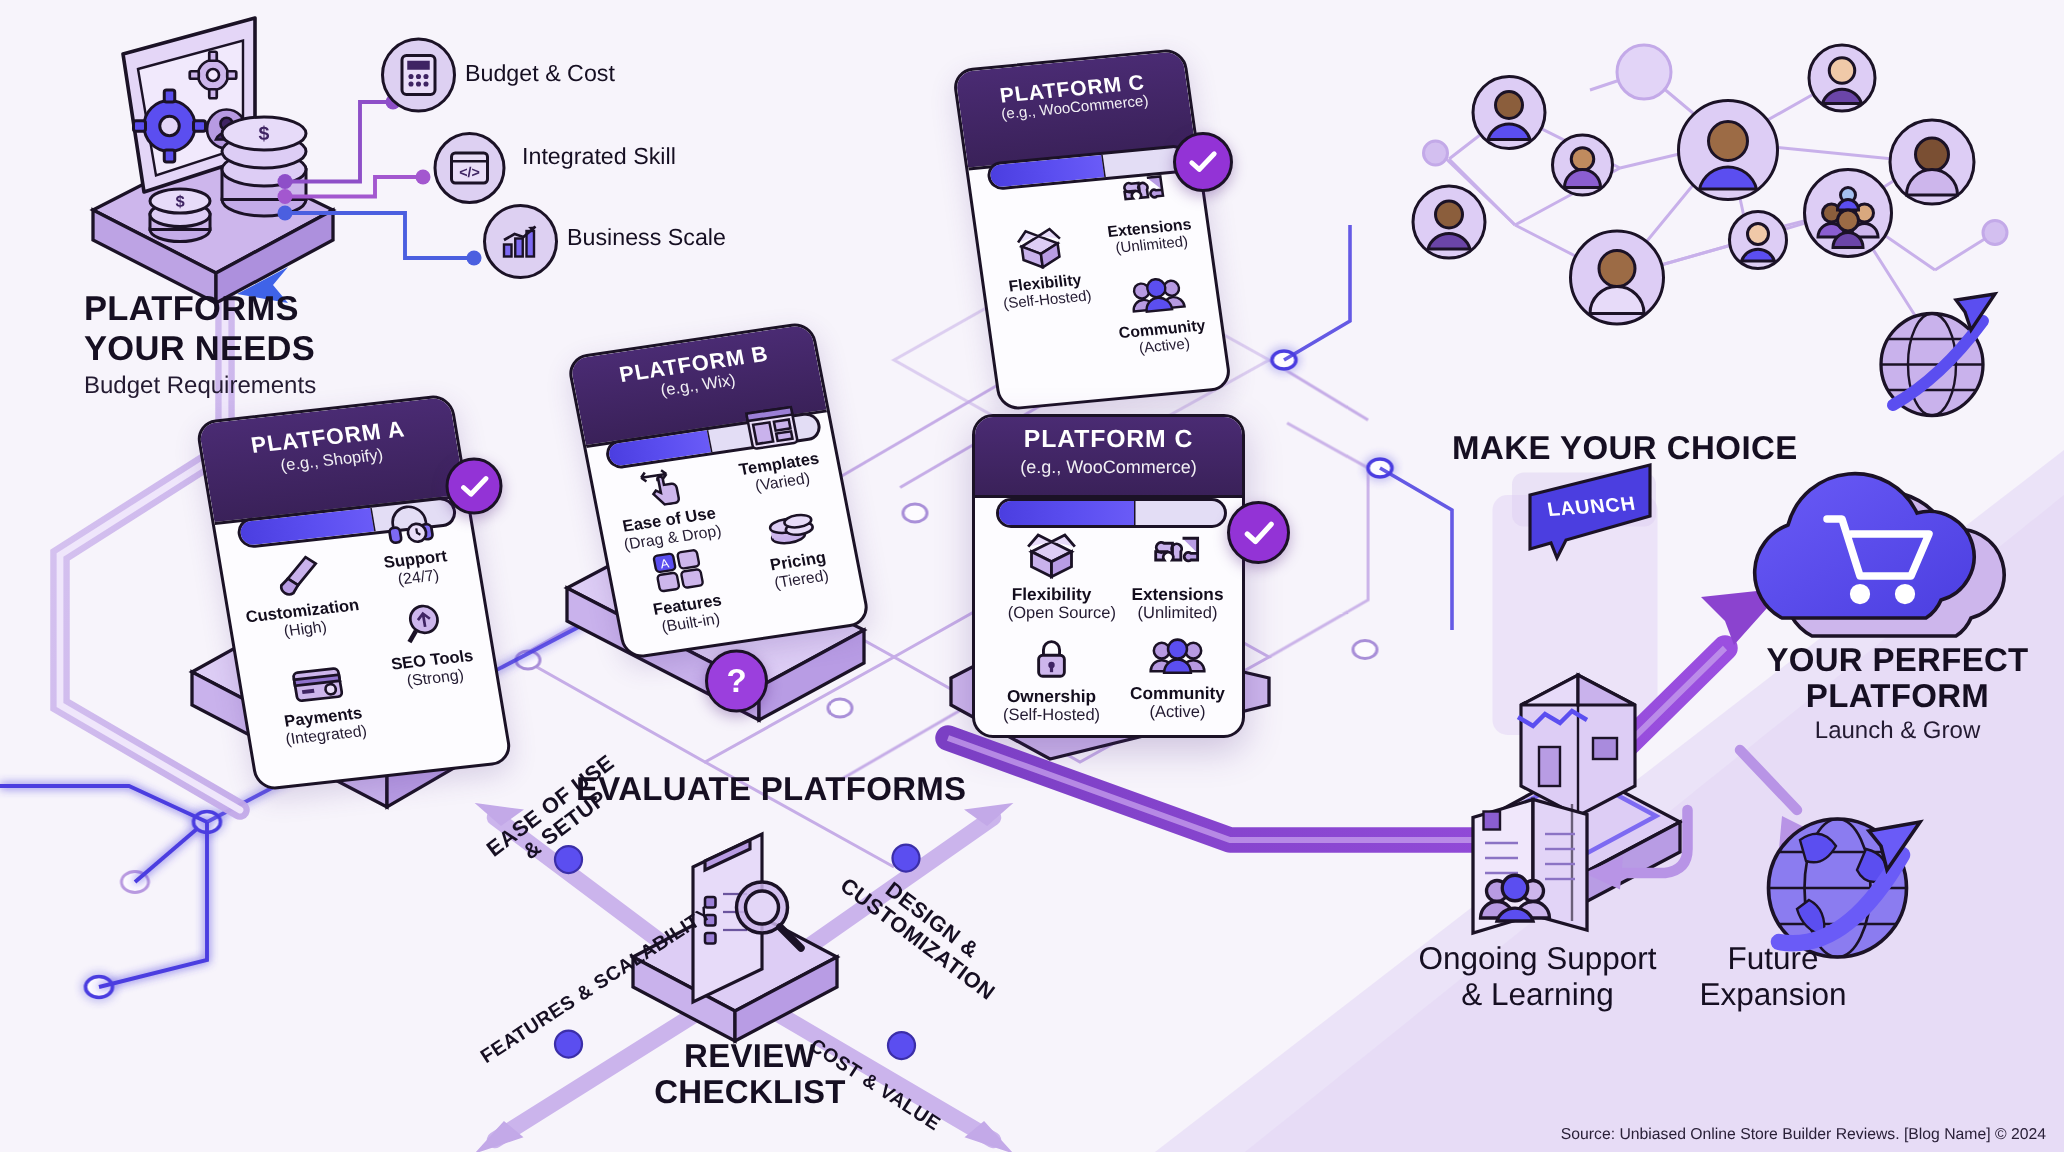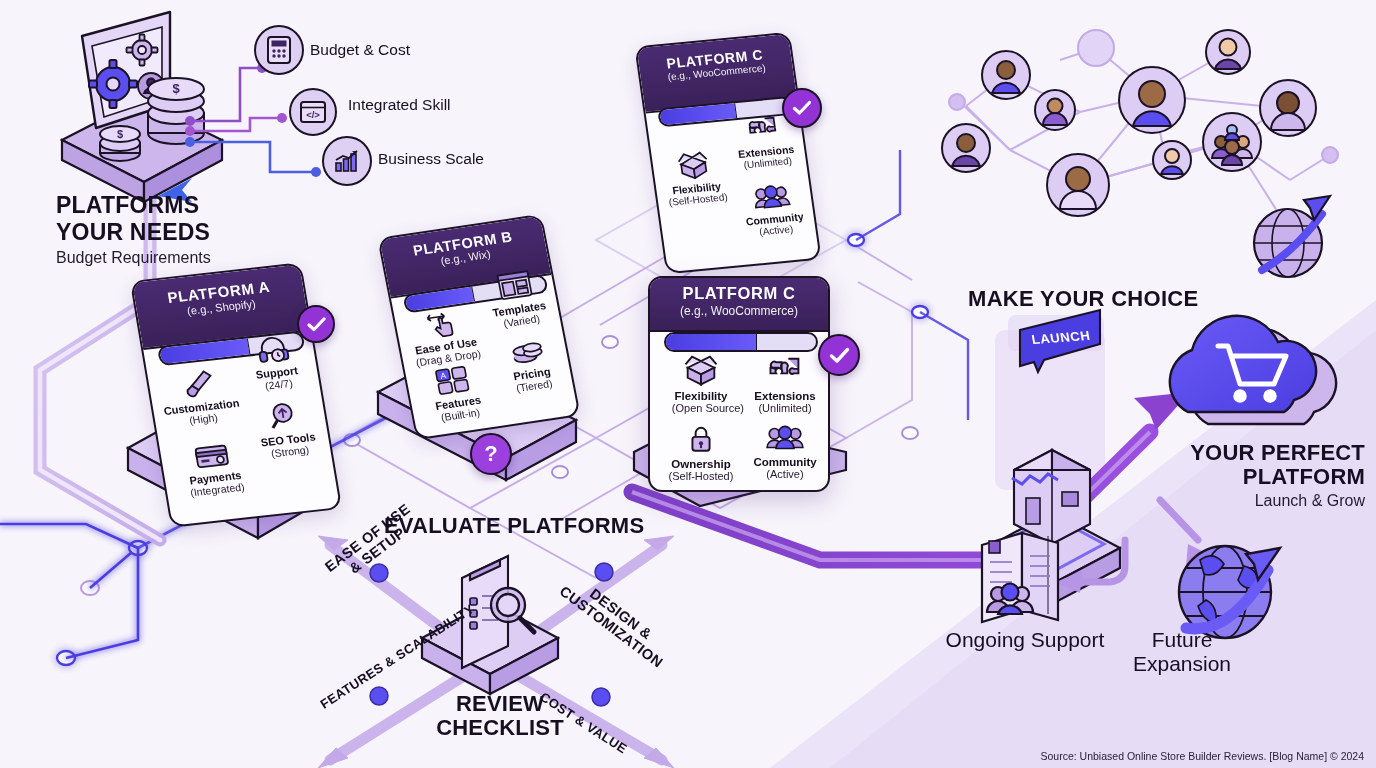--- a/index.html
+++ b/index.html
@@ -15,21 +15,21 @@
   svg.layer{position:absolute;left:0;top:0;width:1376px;height:768px;overflow:visible;}
   .nosel{user-select:none;}
 
   .t-understand{left:56px;top:192px;width:260px;}
   .t-understand .l1{font-size:23px;font-weight:bold;color:#160f22;letter-spacing:.2px;}
   .t-understand .l2{font-size:16px;color:#231a31;margin-top:3px;}
 
   .t-evaluate{left:384px;top:513px;font-size:22px;font-weight:bold;color:#160f22;letter-spacing:.2px;}
   .t-review{left:420px;top:692px;width:160px;text-align:center;font-size:22px;font-weight:bold;color:#160f22;line-height:1.07;letter-spacing:.2px;}
   .t-choice{left:968px;top:286px;font-size:22px;font-weight:bold;color:#160f22;letter-spacing:.3px;}
-  .t-perfect{left:1165px;top:428px;width:200px;text-align:right;margin-top:13px;}
+  .t-perfect{left:1165px;top:428px;width:200px;text-align:center;}
   .t-perfect .l1{font-size:22px;font-weight:bold;color:#160f22;line-height:1.07;letter-spacing:.2px;}
   .t-perfect .l2{font-size:16px;color:#231a31;margin-top:4px;}
   .t-ongoing{left:930px;top:628px;width:190px;text-align:center;font-size:21px;color:#160f22;line-height:1.12;}
   .t-future{left:1112px;top:628px;width:140px;text-align:center;font-size:21px;color:#160f22;line-height:1.12;}
   .t-source{right:12px;bottom:6px;font-size:10.5px;color:#2a2038;}
 
   .need-label{font-size:15.5px;color:#160f22;font-weight:normal;}
 
   
   .card{position:absolute;border-radius:14px;overflow:visible;}
@@ -833,20 +833,21 @@
         <path d="M1206 600 q12 6 10 24 q-14 -4 -18 -18 z"></path>
         <path d="M1244 566 q16 4 14 20 q-14 6 -20 -6 z"></path>
       </g>
       <path d="M1186 628 q44 8 82 -58" fill="none" stroke="#6a5bf7" stroke-width="11" stroke-linecap="round"></path>
       <path d="M1280 548 l-34 6 l8 10 l4 16 z" fill="#6a5bf7"></path>
     </g>
   </svg>
 
   <div class="abs t-ongoing nosel">
     <div>Ongoing Support</div>
+    <div>&amp; Learning</div>
   </div>
   <div class="abs t-future nosel">
     <div>Future</div>
     <div>Expansion</div>
   </div>
 
   <div class="abs t-source nosel">Source: Unbiased Online Store Builder Reviews. [Blog Name] © 2024</div>
 
 </div>
 

